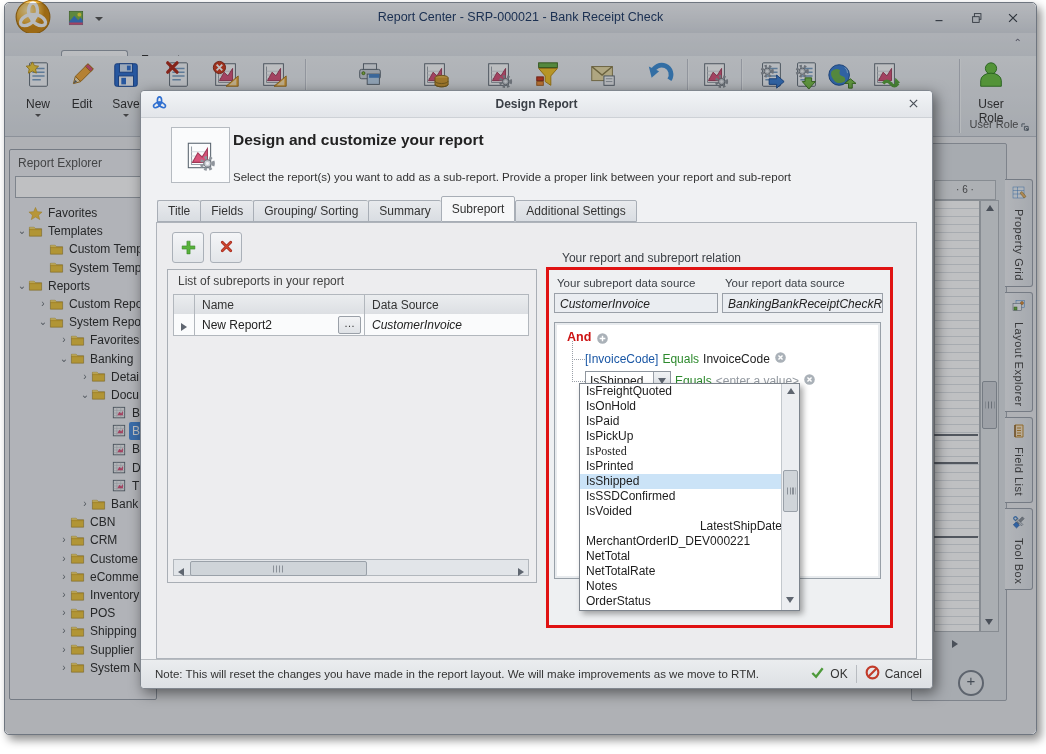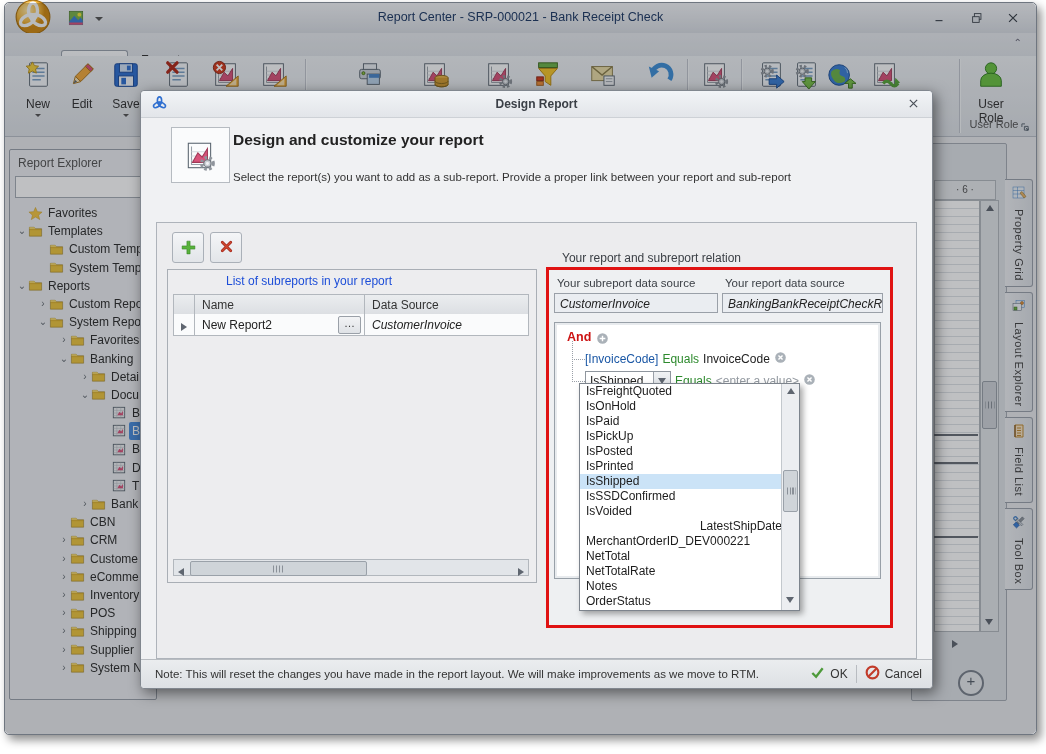--- a/index.html
+++ b/index.html
@@ -76,21 +76,21 @@
   .dheader-sub{position:absolute;left:92px;top:68px;font-size:11.5px;color:#333;margin-top:12px;}
   .dtabs{position:absolute;left:16px;top:106px;height:25px;display:flex;align-items:flex-end;}
   .dtab{height:20px;line-height:20px;padding:0 10px;font-size:12px;color:#333;background:linear-gradient(#e8eaed,#d9dde2);
         border:1px solid #a8aeb6;border-right:none;border-radius:2px 2px 0 0;}
   .dtab:last-child{border-right:1px solid #a8aeb6;}
   .dtab.active{background:#f6f7f8;height:24px;line-height:24px;border-right:1px solid #a8aeb6;position:relative;z-index:2;}
   .dcontent{position:absolute;left:15px;top:131px;width:759px;height:435px;background:#ececee;border:1px solid #aeb3ba;}
   .toolbtn{position:absolute;width:30px;height:29px;background:linear-gradient(#f4f5f7,#e2e5e9);border:1px solid #aab0b8;border-radius:3px;}
   .toolbtn svg{display:block;margin:6px auto;}
   .group1{position:absolute;left:10px;top:46px;width:368px;height:312px;border:1px solid #a9aeb5;background:#ededef;}
-  .gcap{position:absolute;left:10px;top:4px;font-size:12px;color:#1d4ed8;margin-left:48px;}
+  .gcap{position:absolute;left:10px;top:4px;font-size:12px;color:#404040;}
   .grid-head{position:absolute;left:5px;top:24px;width:356px;height:21px;background:linear-gradient(#ebedef,#dcdfe3);
              border:1px solid #b2b7bd;box-sizing:border-box;font-size:12px;color:#333;}
   .grid-row{position:absolute;left:5px;top:44px;width:356px;height:22px;background:#fafbfc;border:1px solid #b2b7bd;
             border-top:none;box-sizing:border-box;font-size:12px;color:#222;}
   .cellsep{position:absolute;top:0;bottom:0;width:1px;background:#b2b7bd;}
   .ellipsisbtn{position:absolute;left:164px;top:2px;width:21px;height:16px;background:linear-gradient(#f2f3f5,#dfe2e6);
                border:1px solid #9aa0a8;border-radius:2px;text-align:center;line-height:12px;font-size:11px;color:#333;}
   .hscroll{position:absolute;left:5px;top:289px;width:356px;height:17px;background:#e2e5e9;border:1px solid #b2b7bd;box-sizing:border-box;}
   .thumbh{position:absolute;left:16px;top:1px;width:175px;height:13px;background:#cfd4d9;border:1px solid #9aa1a9;border-radius:2px;}
   .relcap{position:absolute;left:405px;top:28px;font-size:12px;color:#3c4046;}
@@ -691,20 +691,28 @@
             <path d="M8 12h15M8 16h15M8 20h15" stroke="#d4d9de" fill="none"></path>
             <path d="M9 22l5-9 4 4 5-8v13z" fill="#d9537a" stroke="#a03a57"></path>
             <circle cx="23" cy="23" r="5.5" fill="none" stroke="#8f959c" stroke-width="3" stroke-dasharray="2.4 2.1"></circle>
             <circle cx="23" cy="23" r="3.4" fill="#c9ced3" stroke="#6f757c"></circle>
             <circle cx="23" cy="23" r="1.4" fill="#f2f4f6"></circle>
           </svg></span>
     </div>
     <div class="dheader-title">Design and customize your report</div>
     <div class="dheader-sub">Select the report(s) you want to add as a sub-report. Provide a proper link between your report and sub-report</div>
 
+    <div class="dtabs" id="dtabs">
+        <div class="dtab">Title</div>
+        <div class="dtab">Fields</div>
+        <div class="dtab">Grouping/ Sorting</div>
+        <div class="dtab">Summary</div>
+        <div class="dtab active">Subreport</div>
+        <div class="dtab">Additional Settings</div>
+      </div>
 
     <div class="dcontent">
       <div class="toolbtn" style="left:15px;top:9px;">
         <span><svg width="17" height="17" viewBox="0 0 32 32">
               <path d="M13 4 h6 v9 h9 v6 h-9 v9 h-6 v-9 h-9 v-6 h9 z" fill="#58b23c" stroke="#2f7d1f"></path>
             </svg></span>
       </div>
       <div class="toolbtn" style="left:53px;top:9px;">
         <span><svg width="15" height="15" viewBox="0 0 32 32">
               <g stroke="#a02318" stroke-width="6" stroke-linecap="round">
@@ -796,21 +804,21 @@
         <div class="tri up"></div>
         <div class="thumbv" style="top:86px;height:40px;">
             <div class="grip"></div>
           </div>
         <div class="tri down abs" style="bottom:3px;left:4px;"></div>
       </div>
     <div class="ditem" style="width: 196px;">IsFreightQuoted</div>
         <div class="ditem" style="width: 196px;">IsOnHold</div>
         <div class="ditem" style="width: 196px;">IsPaid</div>
         <div class="ditem" style="width: 196px;">IsPickUp</div>
-        <div class="ditem" style="width: 196px;">IsPosted</div>
+        <div class="ditem" style="width: 196px; font-family: Liberation Serif, serif;">IsPosted</div>
         <div class="ditem" style="width: 196px;">IsPrinted</div>
         <div class="ditem sel" style="width: 196px;">IsShipped</div>
         <div class="ditem" style="width: 196px;">IsSSDConfirmed</div>
         <div class="ditem" style="width: 196px;">IsVoided</div>
         <div class="ditem" style="width: 196px; text-align: right;">LatestShipDate</div>
         <div class="ditem" style="width: 196px;">MerchantOrderID_DEV000221</div>
         <div class="ditem" style="width: 196px;">NetTotal</div>
         <div class="ditem" style="width: 196px;">NetTotalRate</div>
         <div class="ditem" style="width: 196px;">Notes</div>
         <div class="ditem" style="width: 196px;">OrderStatus</div>

